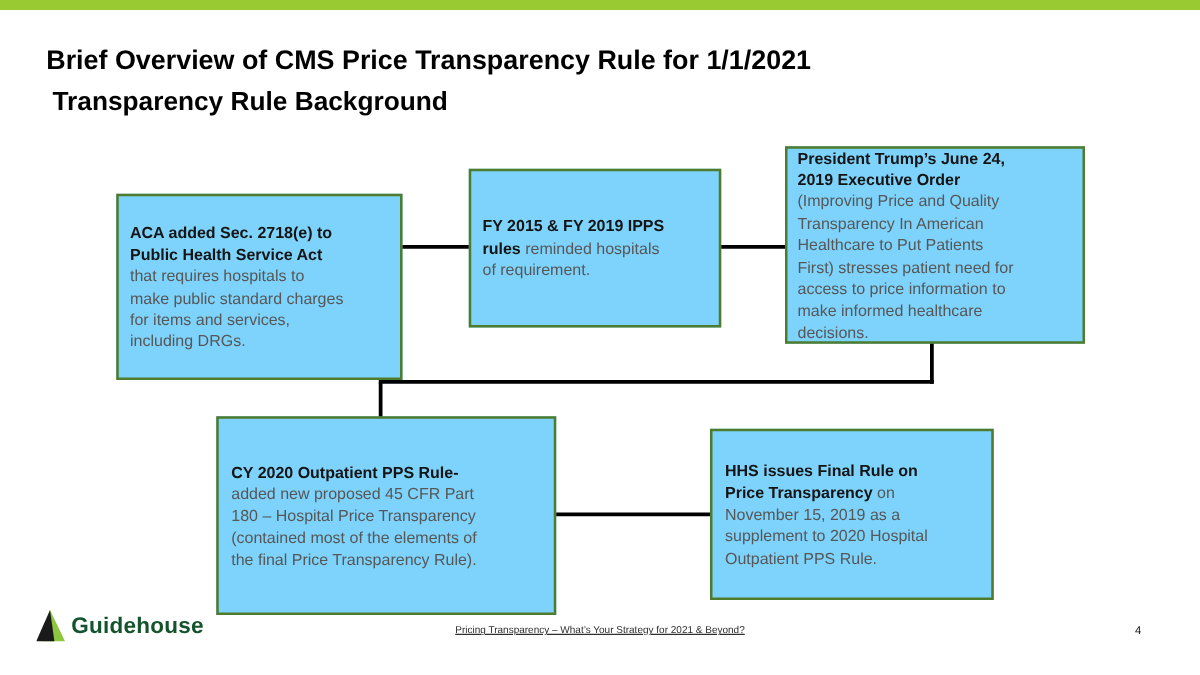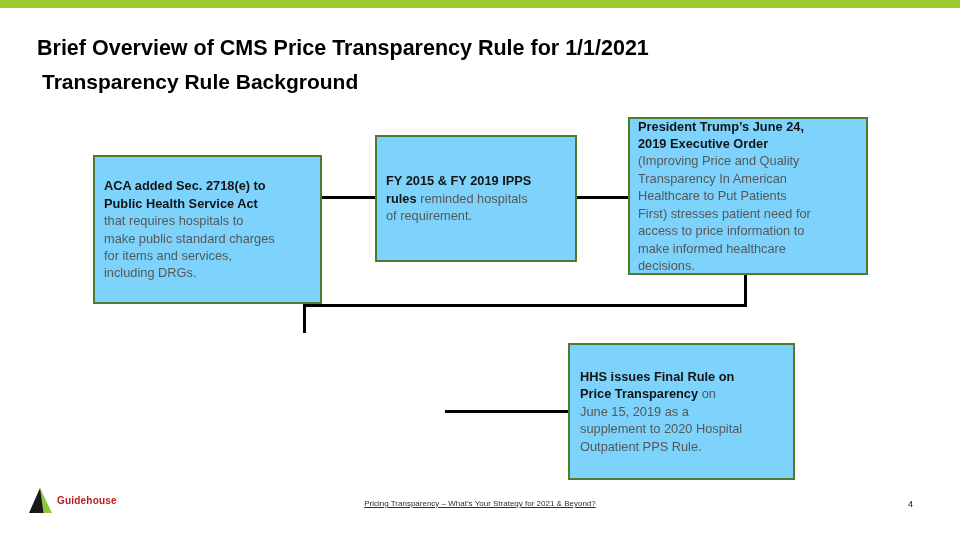--- a/index.html
+++ b/index.html
@@ -35,21 +35,21 @@
   .c2 {left:577px; top:196px; width:51px;  height:3px;}
   .c3a{left:744px; top:275px; width:3px;   height:32px;}
   .c3b{left:303px; top:304px; width:444px; height:3px;}
   .c3c{left:303px; top:306px; width:3px;   height:27px;}
   .c4 {left:445px; top:410px; width:123px; height:3px;}
 
   .logo{position:absolute;left:29px;top:486px;display:flex;align-items:center;gap:4px;}
   .logo svg{display:block;}
   .logo-mark-black{fill:var(--logo-black);}
   .logo-mark-green{fill:var(--logo-green);}
-  .logo-label{font-size:10px;font-weight:bold;color:#b91c1c;letter-spacing:0.2px;}
+  .logo-label{font-size:18px;font-weight:bold;color:#14532d;letter-spacing:0.2px;}
 
   .footer-text{position:absolute;left:0;top:499px;width:960px;text-align:center;
     font-size:8px;color:#2e2e2e;text-decoration:underline;}
   .page-number{position:absolute;right:24px;top:499px;font-size:9px;color:#111;}
 </style>
 </head>
 <body>
 
 <div class="slide">
   <div class="top-bar"></div>
@@ -77,25 +77,32 @@
 2019 Executive Order</span><span>
 (Improving Price and Quality
 Transparency In American
 Healthcare to Put Patients
 First) stresses patient need for
 access to price information to
 make informed healthcare
 decisions.</span></p>
   </div>
 
+  <div class="box box-opps">
+    <p class="box-text"><span class="lead">CY 2020 Outpatient PPS Rule-</span><span>
+added new proposed 45 CFR Part
+180 – Hospital Price Transparency
+(contained most of the elements of
+the final Price Transparency Rule).</span></p>
+  </div>
 
   <div class="box box-hhs">
     <p class="box-text"><span class="lead">HHS issues Final Rule on
 Price Transparency</span><span> on
-June 15, 2019 as a
+November 15, 2019 as a
 supplement to 2020 Hospital
 Outpatient PPS Rule.</span></p>
   </div>
 
   <div class="connector c1"></div>
   <div class="connector c2"></div>
   <div class="connector c3a"></div>
   <div class="connector c3b"></div>
   <div class="connector c3c"></div>
   <div class="connector c4"></div>

